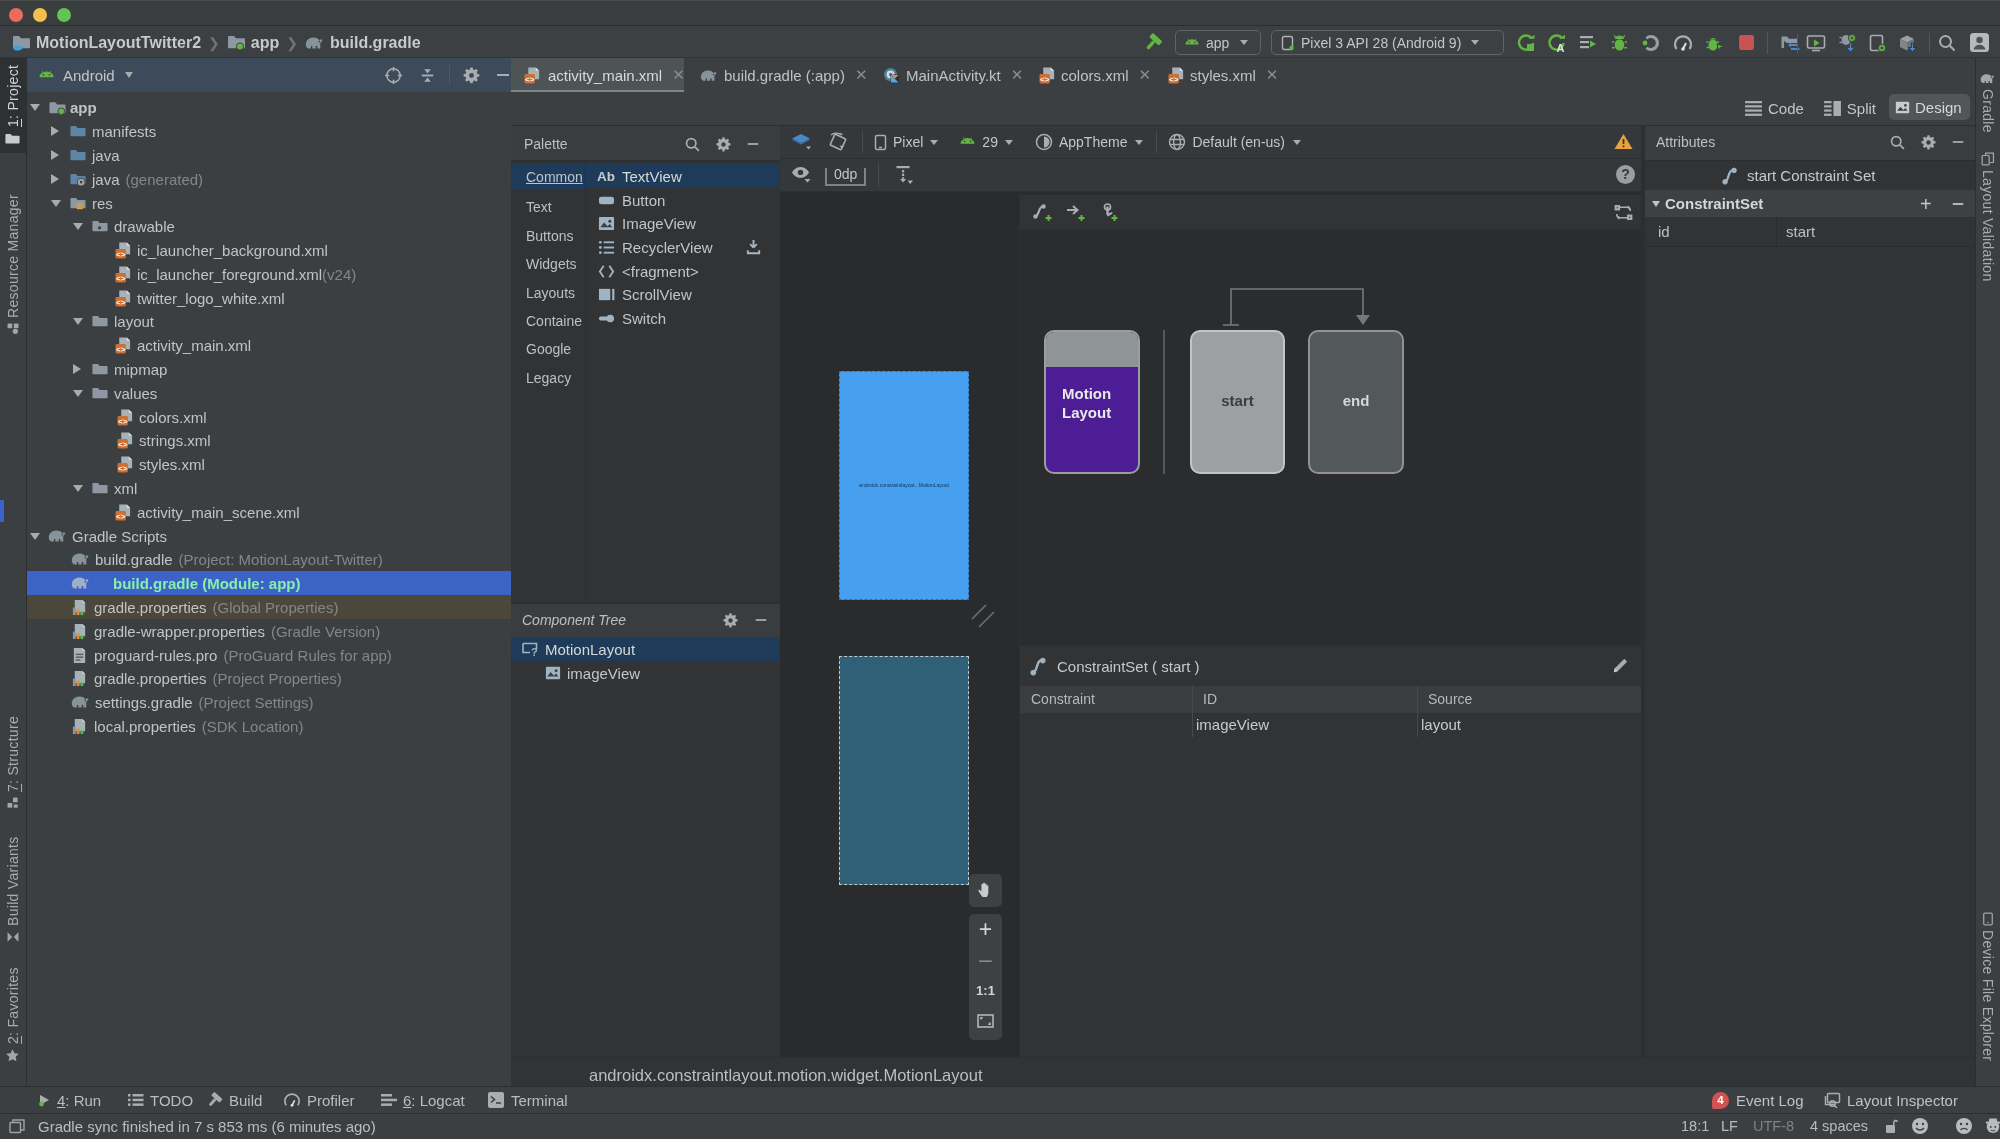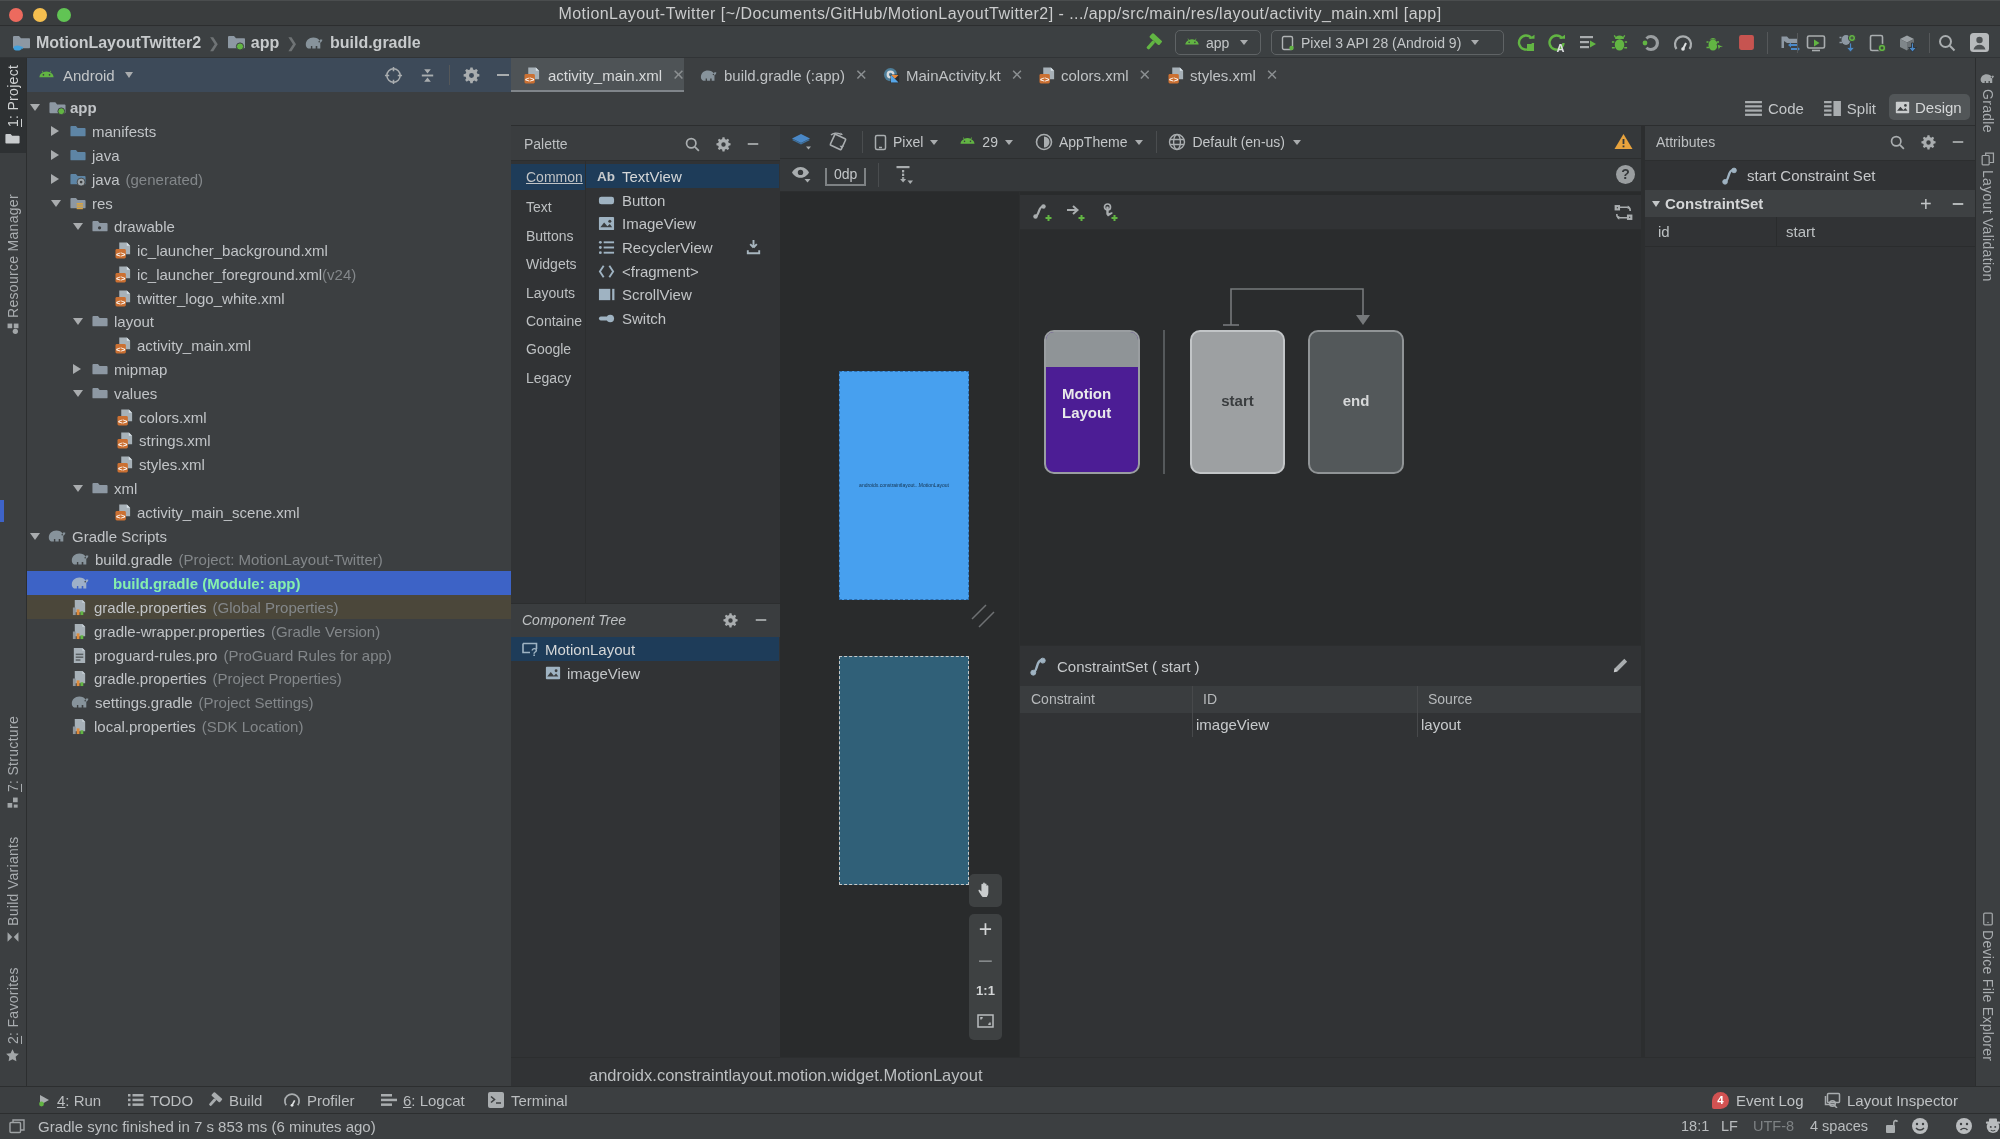--- a/index.html
+++ b/index.html
@@ -73,21 +73,20 @@
 <symbol id="hand" viewBox="0 0 20 20">
           <path d="M7 18c-1.5-1.8-3.4-4.6-4.3-6.4-.4-.8.6-1.6 1.4-1l1.6 1.4V4.8c0-1.2 1.7-1.2 1.8 0V3.4c0-1.2 1.8-1.2 1.8 0v1.2c0-1.1 1.8-1.1 1.8.1v1.5c.2-1.1 1.9-1 1.9.2V13c0 2.6-.8 3.8-1.6 5z"></path>
         </symbol>
 </defs>
 </svg>
 
 <div class="abs" style="left:0;top:0;width:2000px;height:26px;background:#3a3d3e;border-top:1px solid #4a4d4e;border-bottom:1px solid #2c2e2f;box-sizing:border-box;">
   <div class="abs" style="left:9px;top:7px;width:14px;height:14px;border-radius:50%;background:#ec6a5e;"></div>
   <div class="abs" style="left:33px;top:7px;width:14px;height:14px;border-radius:50%;background:#f5bf4f;"></div>
   <div class="abs" style="left:57px;top:7px;width:14px;height:14px;border-radius:50%;background:#61c454;"></div>
-  <div class="abs" style="left:0;top:4px;width:2000px;text-align:center;font-size:16px;letter-spacing:.45px;color:#cbcccd;">MotionLayout-Twitter [~/Documents/GitHub/MotionLayoutTwitter2] - .../app/src/main/res/layout/activity_main.xml [app]</div>
 </div>
 
 <div class="abs" style="left:0;top:27px;width:2000px;height:31px;background:#3c4042;border-bottom:1px solid #313436;box-sizing:border-box;"></div>
 <div class="row" style="left:12px;top:27px;height:31px;">
   <svg class="ico" width="19" height="19" viewBox="0 0 19 19">
         <path fill="#8d98a3" d="M1.5 3h5.5l2 2.3h8c.6 0 1 .4 1 1v8c0 .6-.4 1-1 1h-15c-.6 0-1-.4-1-1v-10c0-.7.4-1.3 1-1.3z"></path>
         <ellipse cx="5.5" cy="15" rx="4" ry="2.6" fill="#41a0dc"></ellipse>
         <path d="M9 14.2c1.5-.3 2 1.2.5 1.7" stroke="#41a0dc" stroke-width="1.1" fill="none"></path>
       </svg>
   <span style="margin-left:5px;font-size:16px;font-weight:bold;color:#c7cacc;">MotionLayoutTwitter2</span>

